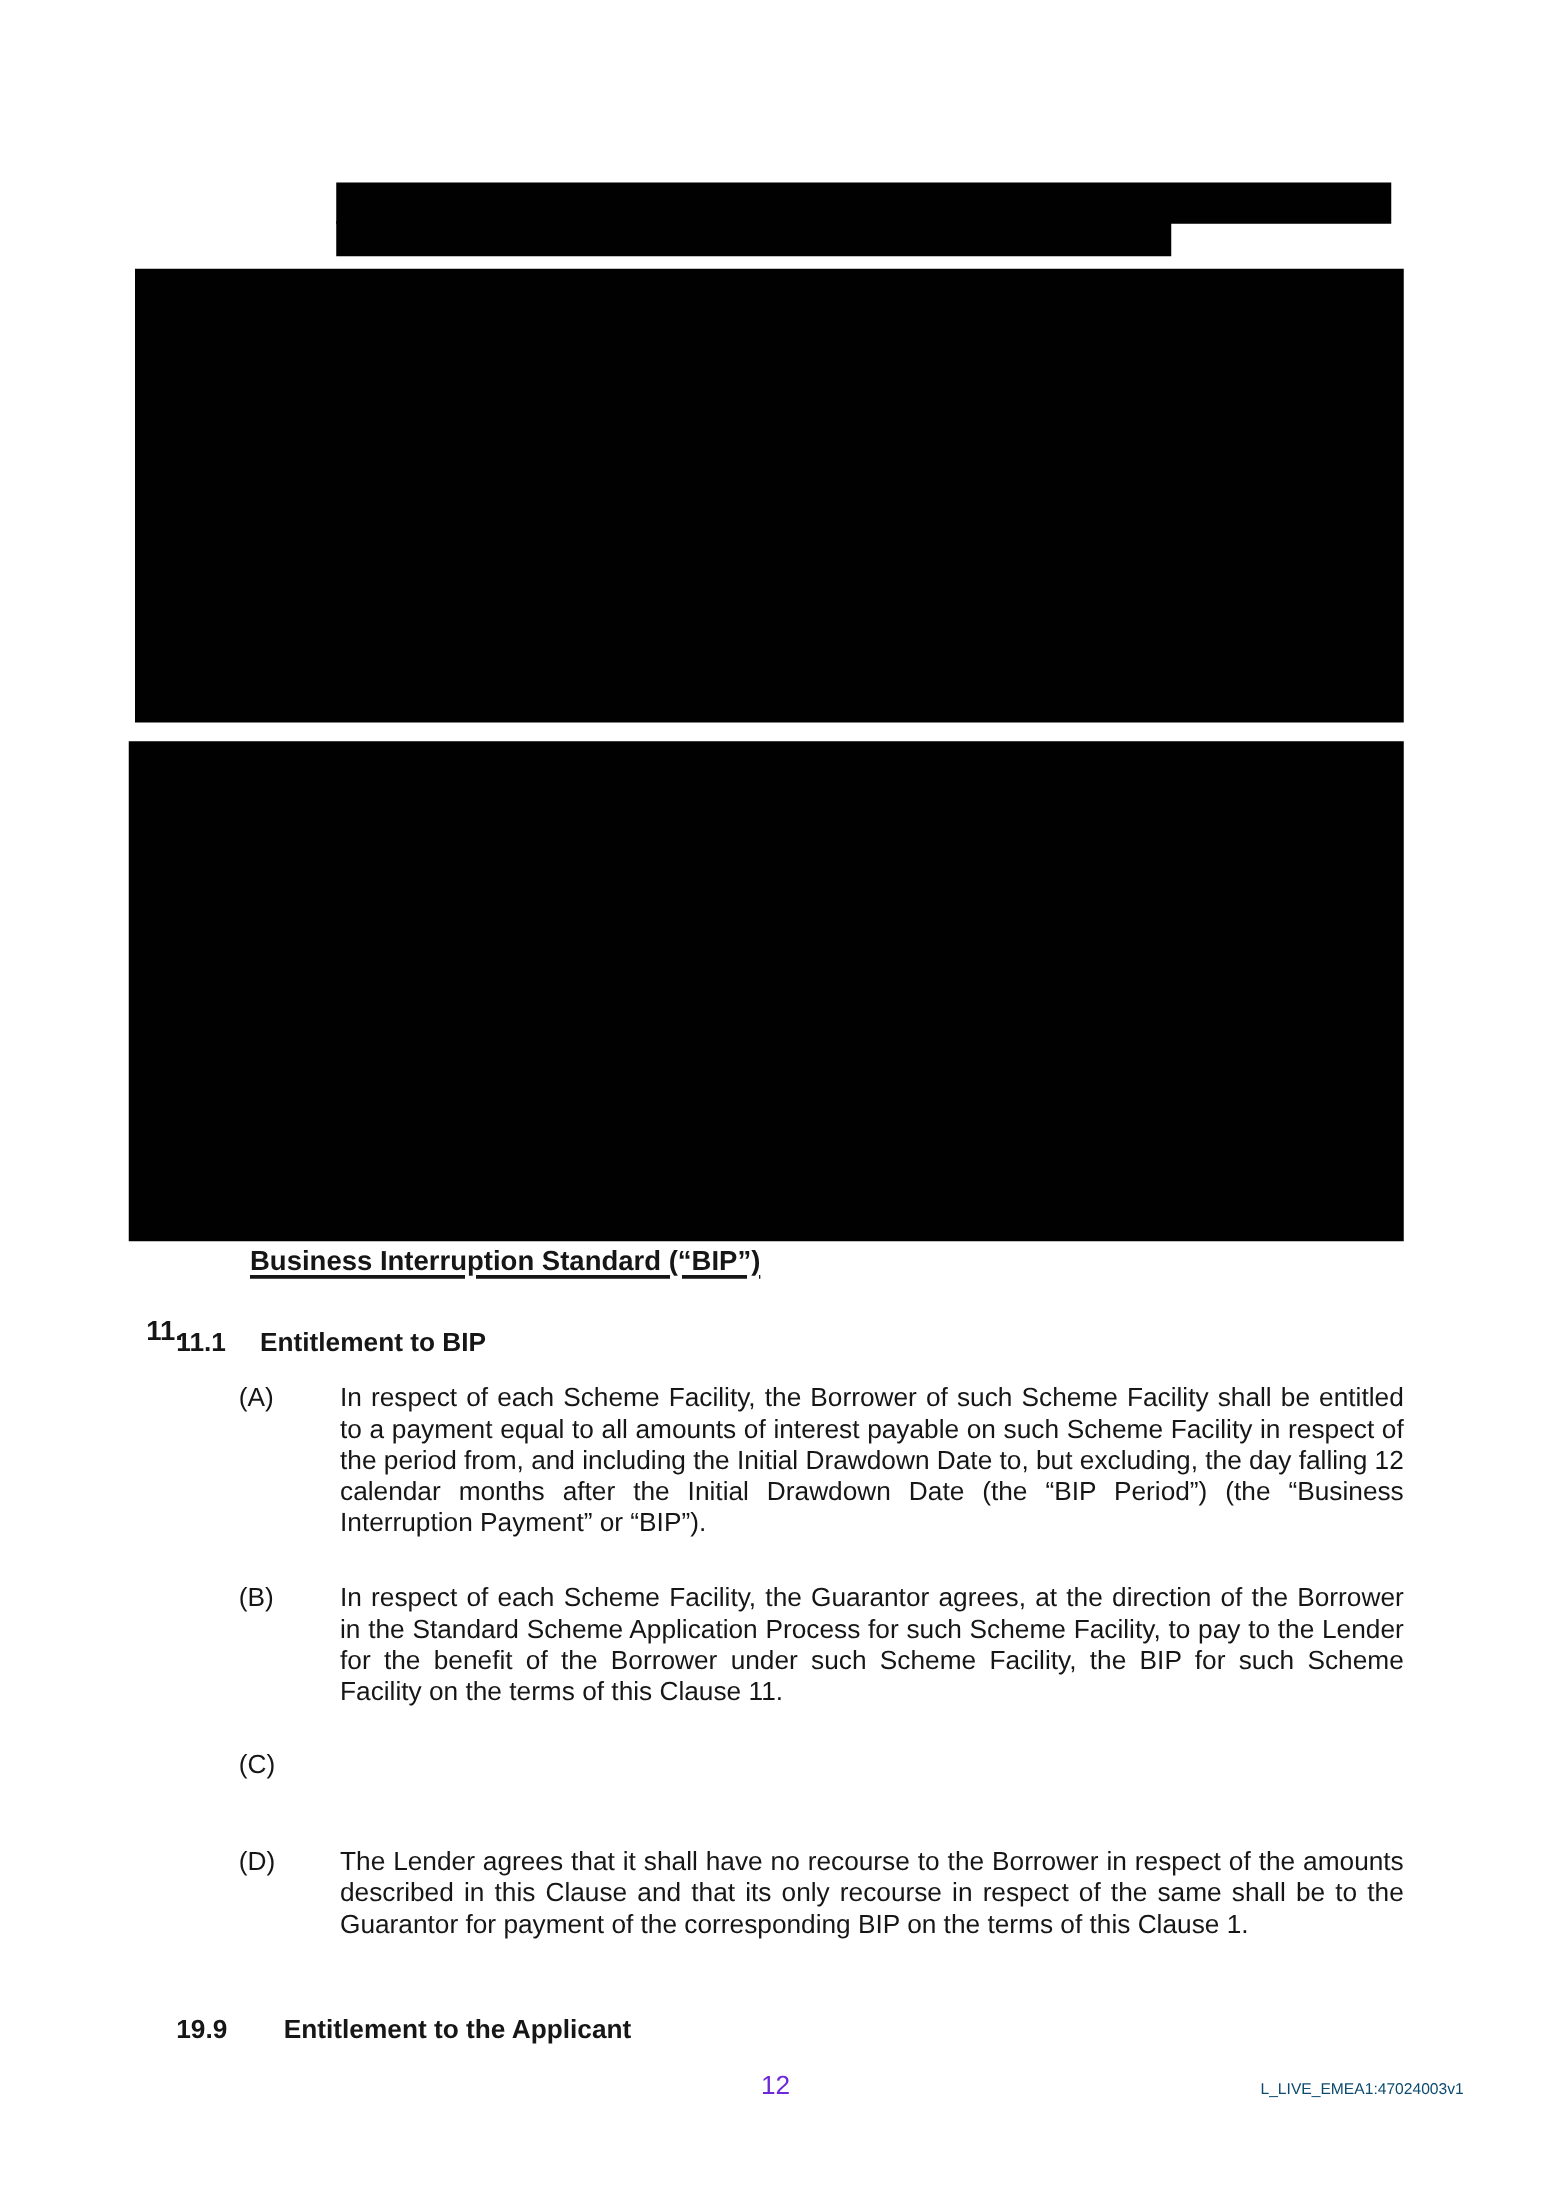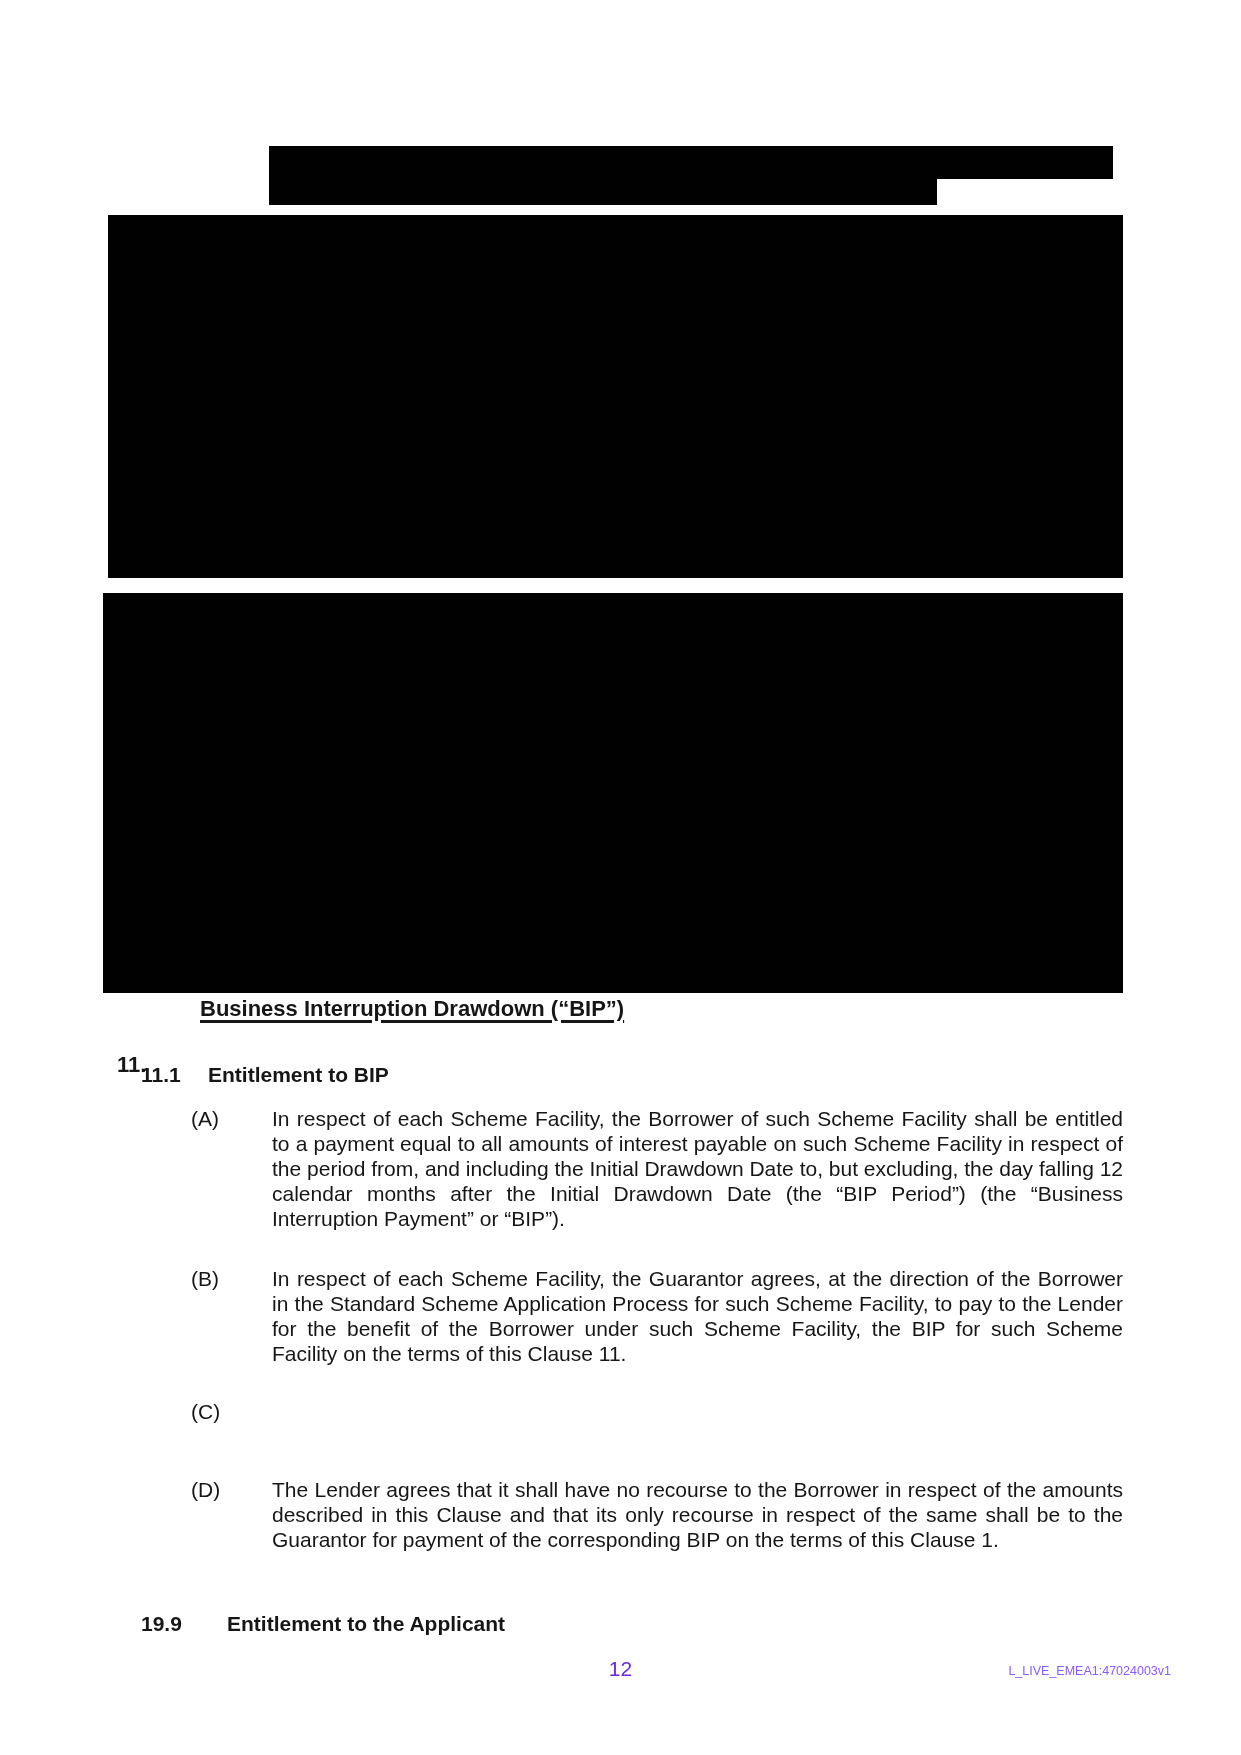--- a/index.html
+++ b/index.html
@@ -63,35 +63,35 @@
 
   .footer-page-num {
     left: 0; top: 1656px; width: 100%;
     text-align: center;
     font-size: 21px; line-height: 25px;
     color: #6d28d9;
   }
   .footer-ref {
     right: 70px; top: 1664px;
     font-size: 12.5px; line-height: 15px;
-    color: #8b5cf6;
+    color: #0c4a6e;
   }
 </style>
 </head>
 <body>
 
 <div class="page">
 
   <div class="redact" id="redact-bar-top-a"></div>
   <div class="redact" id="redact-bar-top-b"></div>
   <div class="redact" id="redact-block-upper"></div>
   <div class="redact" id="redact-block-lower"></div>
 
   <span class="abs sec-num">11.</span>
-  <span class="abs sec-title">Business Interruption Drawdown (“BIP”)</span>
+  <span class="abs sec-title">Business Interruption Standard (“BIP”)</span>
 
   <span class="abs sub-num" id="sub1-num">11.1</span>
   <span class="abs sub-title" id="sub1-title">Entitlement to BIP</span>
 
   <span class="clause-marker" id="clause-a-marker">(A)</span>
   <div class="clause-text" id="clause-a-text"><span>In respect of each Scheme Facility, the Borrower of such Scheme Facility shall be entitled to a payment equal to all amounts of interest payable on such Scheme Facility in respect of the period from, and including the Initial Drawdown Date to, but excluding, the day falling 12 calendar months after the Initial Drawdown Date (the “</span><b>BIP Period</b><span>”) (the “</span><b>Business Interruption Payment</b><span>” or “</span><b>BIP</b><span>”).</span></div>
 
   <span class="clause-marker" id="clause-b-marker">(B)</span>
   <div class="clause-text" id="clause-b-text"><span>In respect of each Scheme Facility, the Guarantor agrees, at the direction of the Borrower in the Standard Scheme Application Process for such Scheme Facility, to pay to the Lender for the benefit of the Borrower under such Scheme Facility, the BIP for such Scheme Facility on the terms of this Clause 11.</span></div>
 

